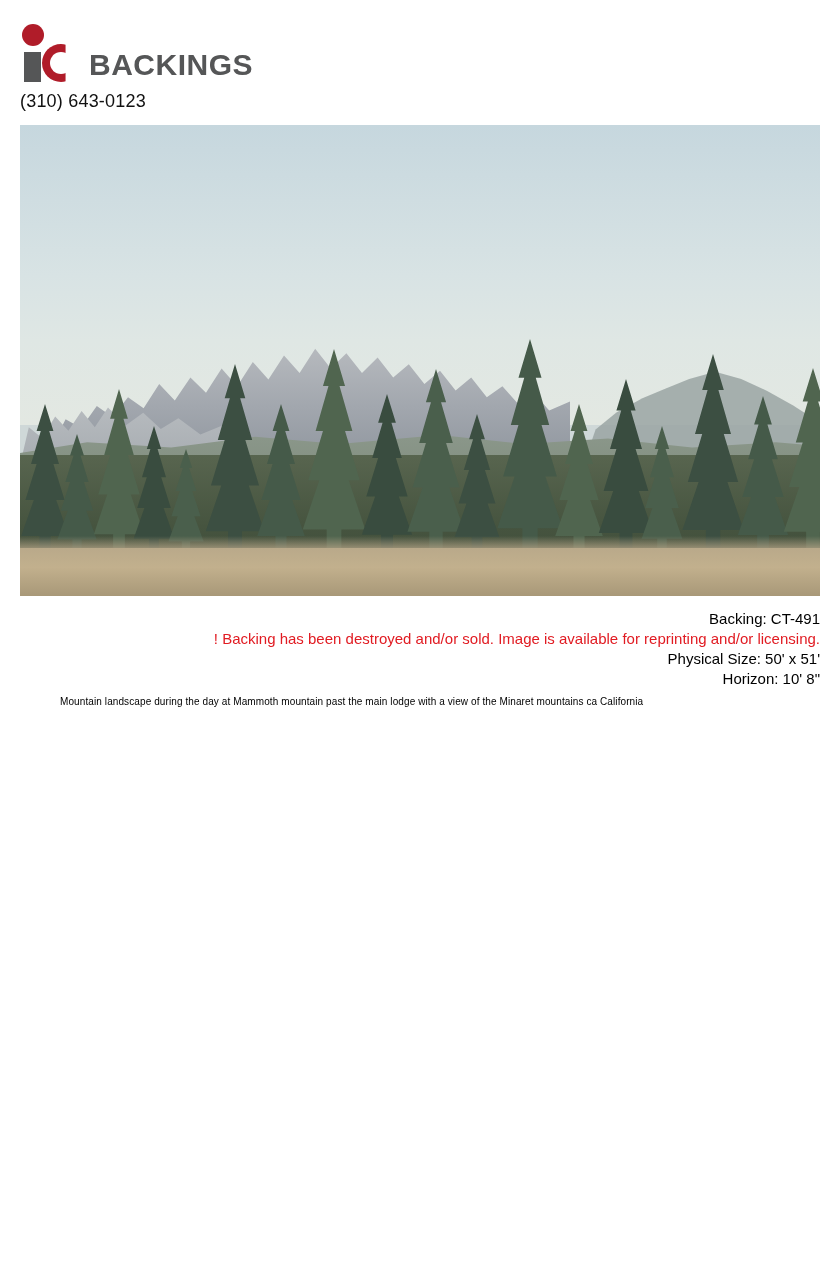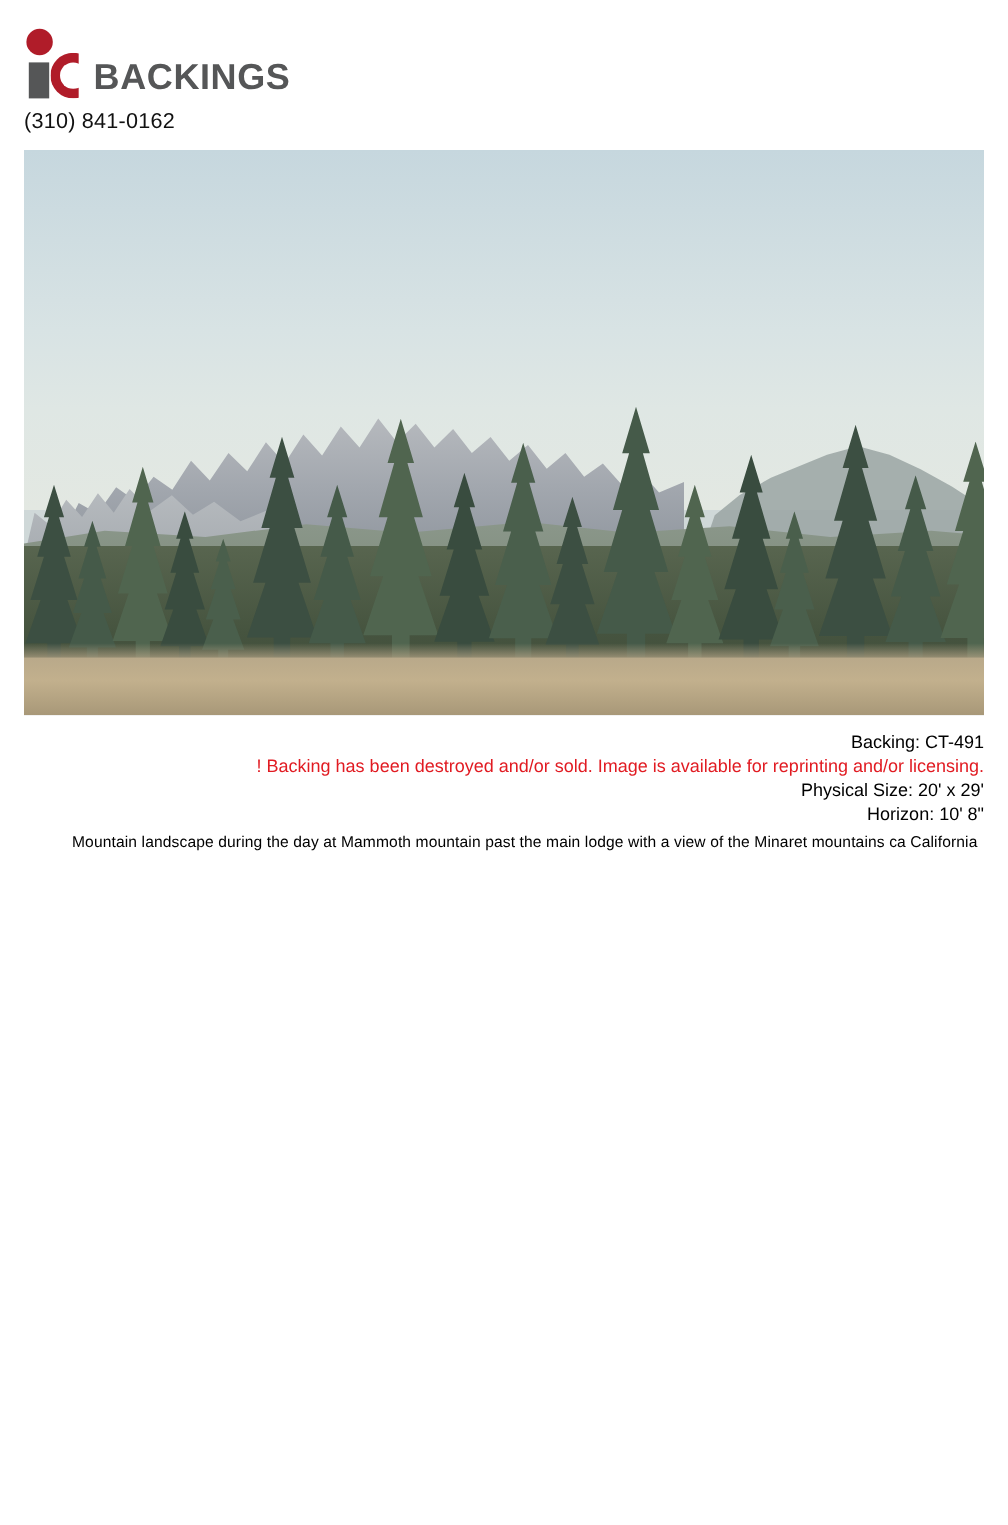--- a/index.html
+++ b/index.html
@@ -26,20 +26,21 @@
   .header {
     position: absolute;
     left: 20px;
     top: 22px;
     width: 800px;
   }
   .logo-row {
     display: flex;
     align-items: flex-end;
     height: 62px;
+    gap: 11px;
   }
   .logo-mark {
     position: relative;
     width: 48px;
     height: 62px;
     flex: 0 0 48px;
   }
   .logo-dot {
     position: absolute;
     left: 2px;
@@ -212,21 +213,21 @@
     font-size: 15px;
     line-height: 20px;
     color: #000000;
     white-space: nowrap;
     text-align: right;
   }
   .info-line.alert {
     color: #e11b22;
   }
   .description {
-    font-size: 13px;
+    font-size: 10px;
     line-height: 13px;
     color: #000000;
     margin-top: 6px;
     letter-spacing: 0.1px;
     padding-left: 40px;
   }
 </style>
 </head>
 <body>
 
@@ -235,21 +236,21 @@
   <div class="header">
     <div class="logo-row">
       <div class="logo-mark">
         <div class="logo-dot"></div>
         <div class="logo-bar"></div>
         <div class="logo-c"></div>
         <div class="logo-c-inner"></div>
       </div>
       <div class="logo-text">BACKINGS</div>
     </div>
-    <div class="phone">(310) 841-0162</div>
+    <div class="phone">(310) 643-0123</div>
   </div>
 
   <div class="photo-wrap">
     <div class="photo">
       <div class="sky"></div>
       <div class="ridge-far-right"></div>
       <div class="peaks"></div>
       <div class="peaks-left"></div>
       <div class="ridge-mid"></div>
       <div class="forest"></div>
@@ -274,18 +275,18 @@
           <div class="tree" style="left: 750px; height: 186px; width: 86px; background: rgb(80, 101, 79);"></div>
         </div>
       <div class="grass-top"></div>
       <div class="grass"></div>
     </div>
   </div>
 
   <div class="info">
     <div class="info-line">Backing: CT-491</div>
     <div class="info-line alert">! Backing has been destroyed and/or sold. Image is available for reprinting and/or licensing.</div>
-    <div class="info-line">Physical Size: 20'  x 29'</div>
+    <div class="info-line">Physical Size: 50'  x 51'</div>
     <div class="info-line">Horizon: 10' 8"</div>
     <div class="description">Mountain landscape during the day at Mammoth mountain past the main lodge with a view of the Minaret mountains ca California</div>
   </div>
 
 </div>
 
 </body></html>

